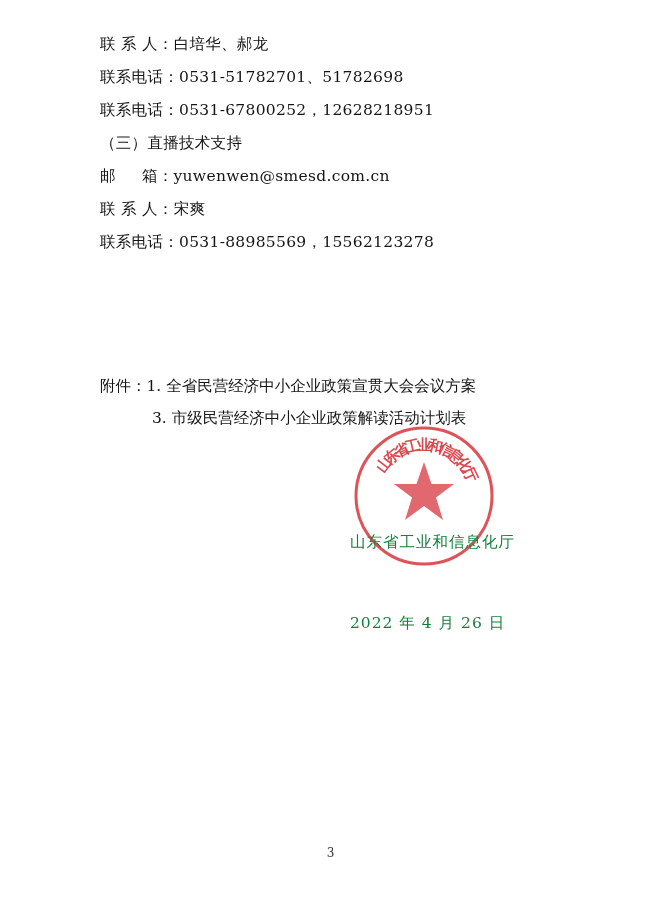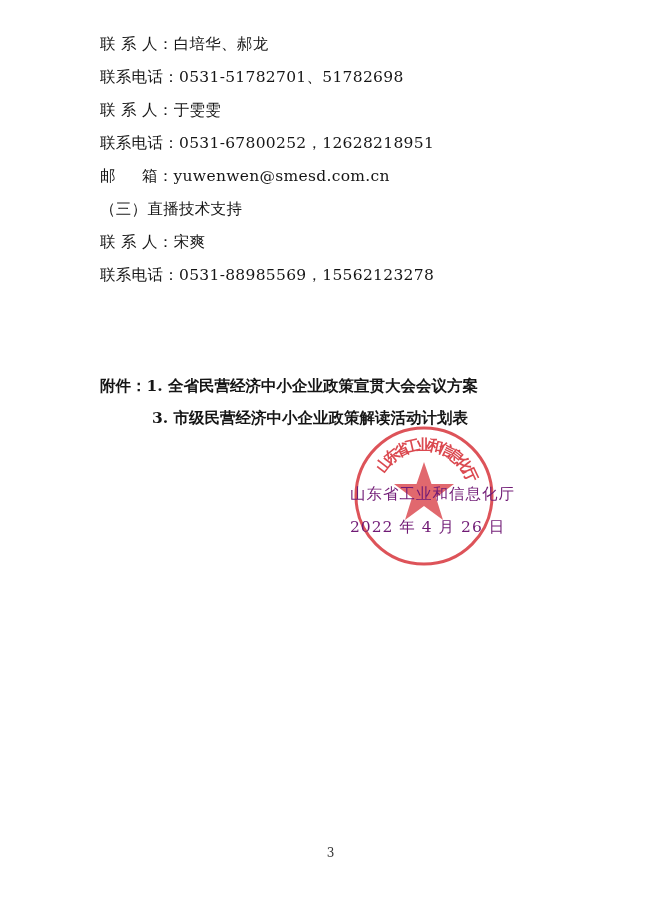--- a/index.html
+++ b/index.html
@@ -32,43 +32,43 @@
     line-height: 33px;
     white-space: pre;
     letter-spacing: 0.3px;
     color: #151515;
   }
   .attach-block {
     position: absolute;
     left: 100px;
     top: 370px;
     width: 490px;
-    font-weight: bold;
   }
   .attach-line {
     font-size: 15.5px;
     line-height: 32px;
     white-space: pre;
     color: #151515;
   }
   .attach-line.indent {
     padding-left: 52px;
   }
   .sign-block {
     position: absolute;
     left: 350px;
     top: 478px;
     width: 240px;
   }
   .sign-line {
     font-size: 15.5px;
     line-height: 33px;
     white-space: pre;
-    color: #701a75;
+    color: #15803d;
     letter-spacing: 1px;
+    margin-top: 48px;
   }
   .seal {
     position: absolute;
     left: 352px;
     top: 424px;
     width: 144px;
     height: 144px;
     pointer-events: none;
   }
   .page-number {
@@ -83,24 +83,23 @@
   }
 </style>
 </head>
 <body>
 
 <div class="page">
 
   <div class="body-block">
     <div class="line">联 系 人：白培华、郝龙</div>
     <div class="line">联系电话：0531-51782701、51782698</div>
-    <div class="line">联 系 人：于雯雯</div>
     <div class="line">联系电话：0531-67800252，12628218951</div>
+    <div class="line">（三）直播技术支持</div>
     <div class="line">邮     箱：yuwenwen@smesd.com.cn</div>
-    <div class="line">（三）直播技术支持</div>
     <div class="line">联 系 人：宋爽</div>
     <div class="line">联系电话：0531-88985569，15562123278</div>
   </div>
 
   <div class="attach-block">
     <div class="attach-line">附件：1. 全省民营经济中小企业政策宣贯大会会议方案</div>
     <div class="attach-line indent">3. 市级民营经济中小企业政策解读活动计划表</div>
   </div>
 
   <div class="seal">

